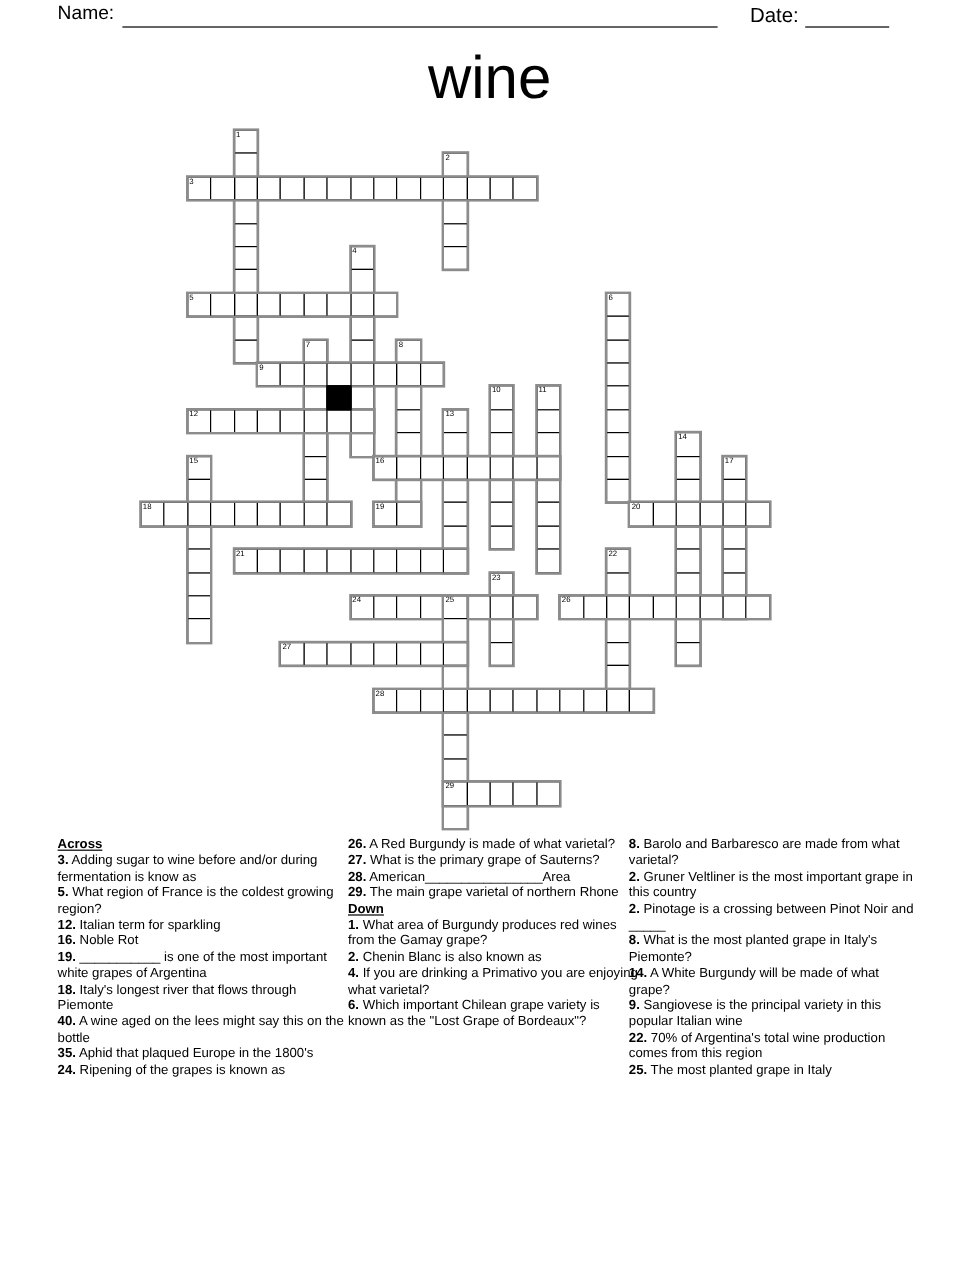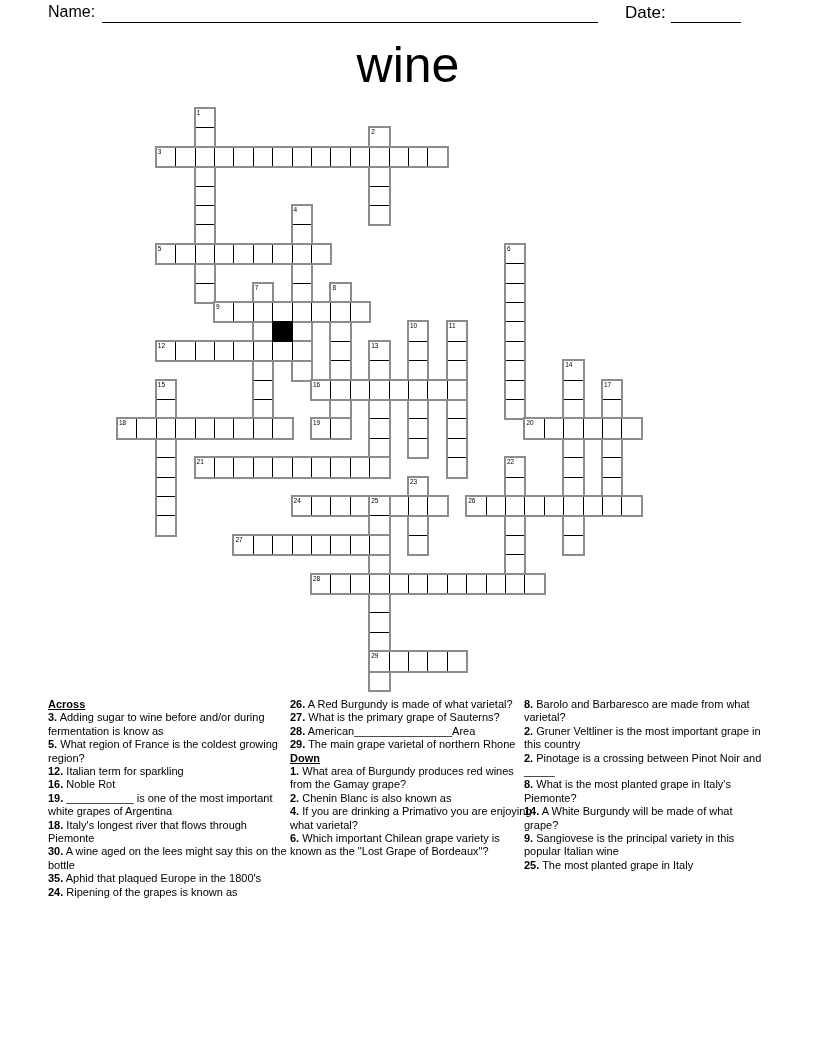--- a/index.html
+++ b/index.html
@@ -339,21 +339,21 @@
   </div>
 
 <div class="clue-col" id="cluecol1" style="left: 48px;">
     <div class="hdr">Across</div>
     <div class="clue"><b>3.</b> Adding sugar to wine before and/or during fermentation is know as</div>
     <div class="clue"><b>5.</b> What region of France is the coldest growing region?</div>
     <div class="clue"><b>12.</b> Italian term for sparkling</div>
     <div class="clue"><b>16.</b> Noble Rot</div>
     <div class="clue"><b>19.</b> ___________ is one of the most important white grapes of Argentina</div>
     <div class="clue"><b>18.</b> Italy's longest river that flows through Piemonte</div>
-    <div class="clue"><b>30.</b> A wine aged on the lees might say this on the bottle</div>
+    <div class="clue"><b>40.</b> A wine aged on the lees might say this on the bottle</div>
     <div class="clue"><b>35.</b> Aphid that plaqued Europe in the 1800's</div>
     <div class="clue"><b>24.</b> Ripening of the grapes is known as</div>
   </div>
 <div class="clue-col" id="cluecol2" style="left: 290px;">
     <div class="clue"><b>26.</b> A Red Burgundy is made of what varietal?</div>
     <div class="clue"><b>27.</b> What is the primary grape of Sauterns?</div>
     <div class="clue"><b>28.</b> American________________Area</div>
     <div class="clue"><b>29.</b> The main grape varietal of northern Rhone</div>
     <div class="hdr">Down</div>
     <div class="clue"><b>1.</b> What area of Burgundy produces red wines from the Gamay grape?</div>
@@ -361,14 +361,15 @@
     <div class="clue"><b>4.</b> If you are drinking a Primativo you are enjoying what varietal?</div>
     <div class="clue"><b>6.</b> Which important Chilean grape variety is known as the "Lost Grape of Bordeaux"?</div>
   </div>
 <div class="clue-col" id="cluecol3" style="left: 524px;">
     <div class="clue"><b>8.</b> Barolo and Barbaresco are made from what varietal?</div>
     <div class="clue"><b>2.</b> Gruner Veltliner is the most important grape in this country</div>
     <div class="clue"><b>2.</b> Pinotage is a crossing between Pinot Noir and _____</div>
     <div class="clue"><b>8.</b> What is the most planted grape in Italy's Piemonte?</div>
     <div class="clue"><b>14.</b> A White Burgundy will be made of what grape?</div>
     <div class="clue"><b>9.</b> Sangiovese is the principal variety in this popular Italian wine</div>
+    <div class="clue"><b>22.</b> 70% of Argentina's total wine production comes from this region</div>
     <div class="clue"><b>25.</b> The most planted grape in Italy</div>
   </div>
 
 </body></html>

